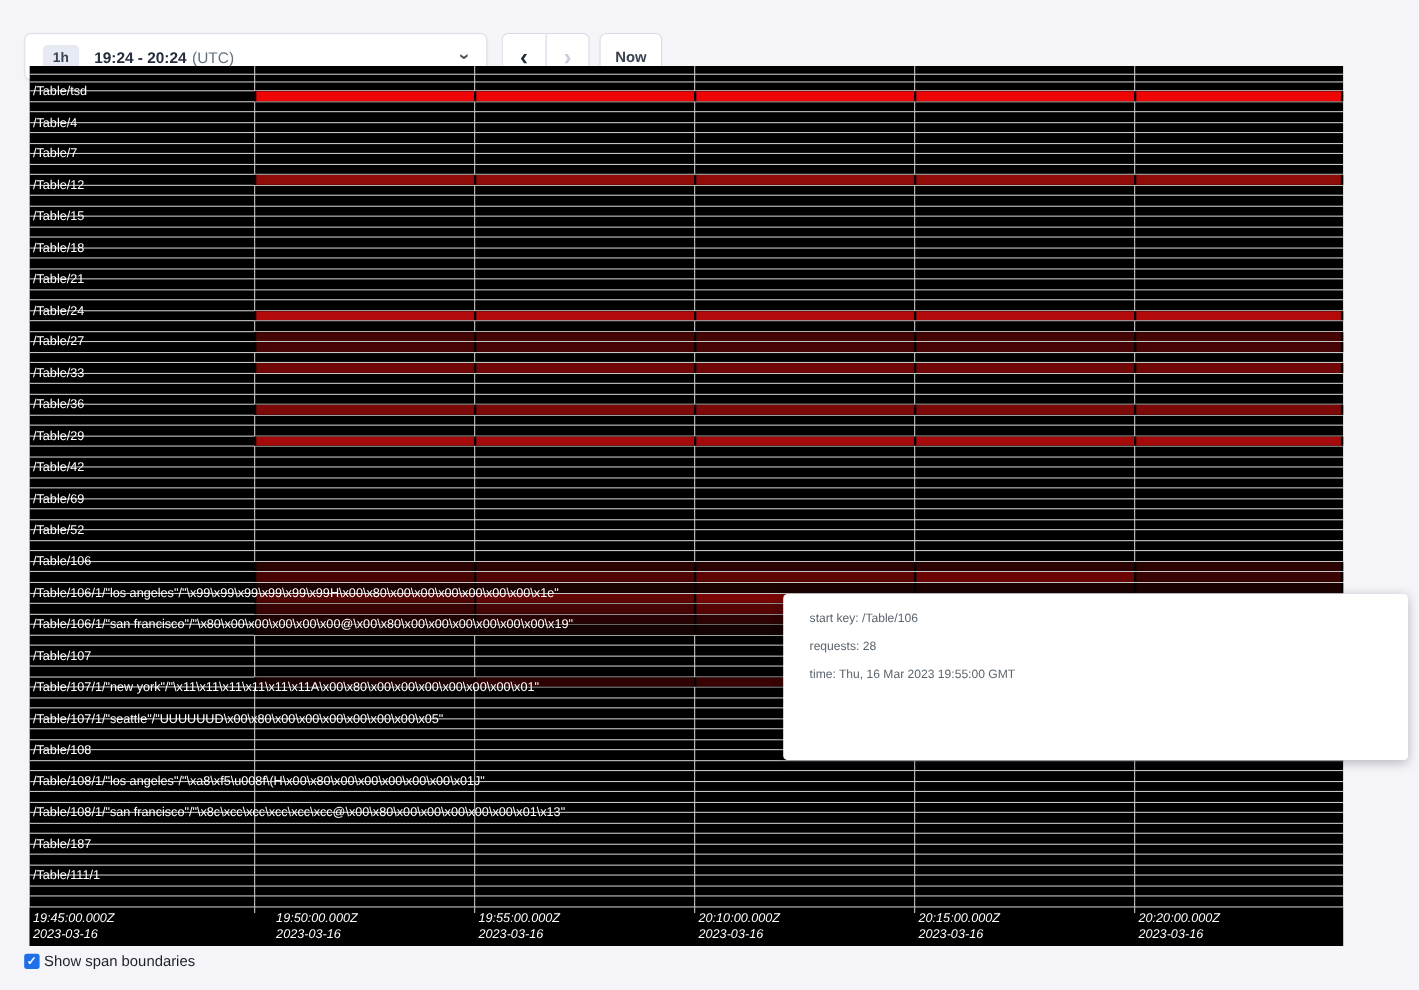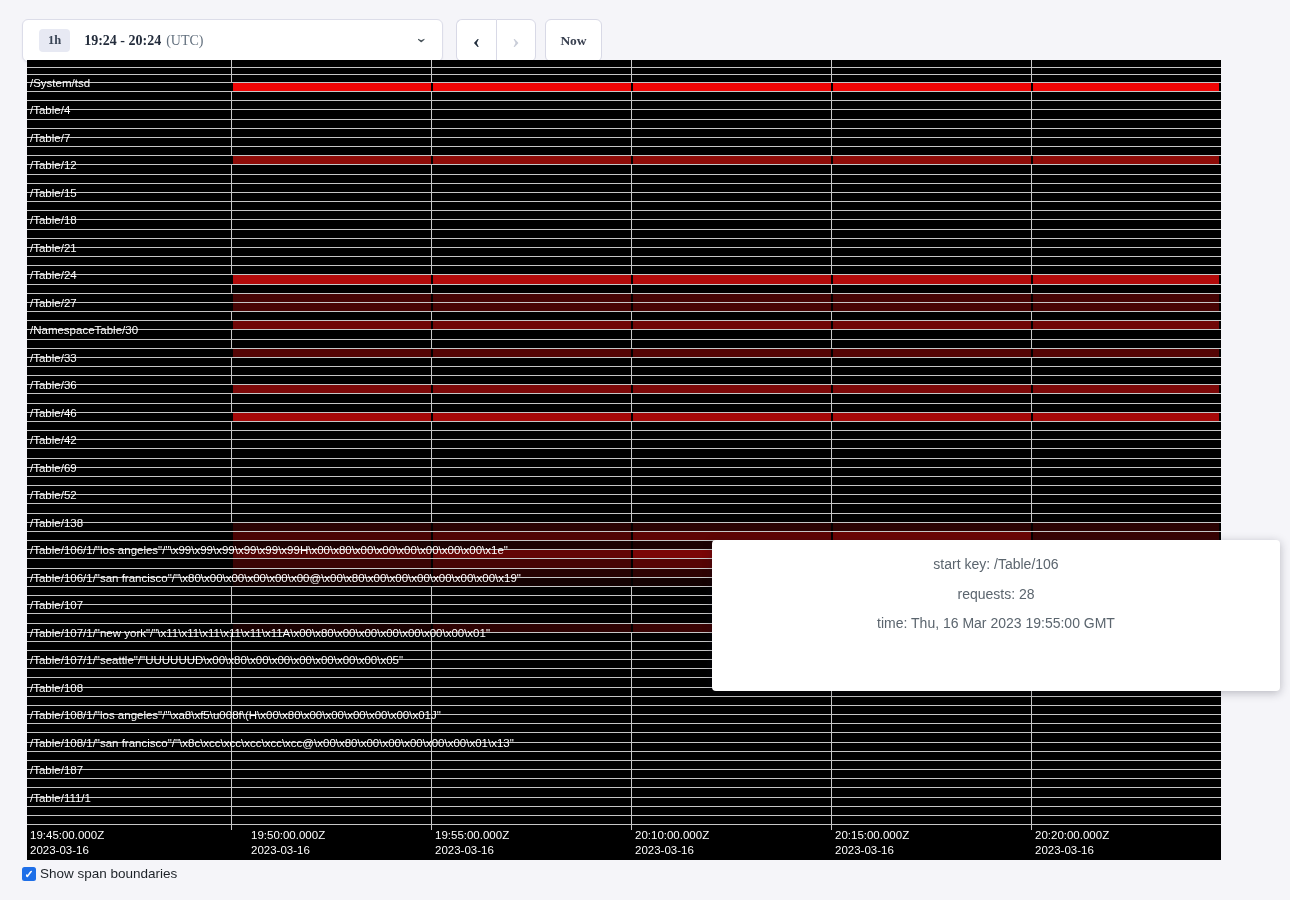--- a/index.html
+++ b/index.html
@@ -1,20 +1,20 @@
 <!DOCTYPE html>
 <html><head>
 <meta charset="utf-8">
 <style>
   * { margin:0; padding:0; box-sizing:border-box; }
   html,body { width:1290px; height:900px; }
   body { font-family:"Liberation Sans", sans-serif; background:#f5f5f9; position:relative; overflow:hidden; }
 
   
-  .toolbar { position:absolute; left:0; top:1px; width:1042px; height:60px;font-family:Liberation Serif, serif; }
+  .toolbar { position:absolute; left:0; top:12px; width:1042px; height:60px; }
   .range-select {
     position:absolute; left:22px; top:18px; width:421px; height:43px;
     background:#fff; border:1px solid #dcdde9; border-radius:6px;
     display:flex; align-items:center; padding:0 16px; cursor:pointer;
     box-shadow:0 1px 2px rgba(50,60,90,.05);
   }
   .range-badge {
     background:#e7e9f3; color:#394455; font-size:12.5px; font-weight:700;
     padding:4px 9px; border-radius:4px; margin-right:14px;
   }
@@ -55,30 +55,30 @@
   .band-seg { height:100%; border-left:2px solid #000; }
   .band-seg:last-child { border-right:2px solid #000; }
   .row-label {
     position:absolute; left:3px; top:-6px; z-index:3;
     color:#fff; font-size:11.5px; white-space:nowrap; line-height:12px;
   }
 
   
   .x-axis { position:absolute; left:0; top:765px; width:1194px; height:35px; background:#000; }
   .x-tick-mark { position:absolute; top:0; width:1px; height:5px; background:#c6c6c6; }
-  .x-tick { position:absolute; top:3px; color:#fff; font-size:11.5px; line-height:14.5px; white-space:nowrap; }
+  .x-tick { position:absolute; top:3px; color:#fff; font-size:11.5px; line-height:14.5px; white-space:nowrap;font-style:italic; }
 
   
   .tooltip {
     position:absolute; left:712px; top:540px; width:568px; min-height:151px;
     background:#fff; border-radius:4px; z-index:10;
     box-shadow:0 2px 10px rgba(20,20,40,.28);
     padding:16px 24px 10px 24px;
   }
-  .tooltip-line { font-size:14px; color:#5b656e; margin-bottom:13.5px; white-space:nowrap;text-align:center; }
+  .tooltip-line { font-size:11px; color:#5b656e; margin-bottom:13.5px; white-space:nowrap; }
 
   
   .footer { position:absolute; left:22px; top:866px; display:flex; align-items:center; }
   .checkbox {
     width:14px; height:14px; background:#1e6fe8; border-radius:2.5px;
     color:#fff; font-size:11px; font-weight:700; line-height:14px; text-align:center;
     display:inline-block; cursor:pointer;
   }
   .checkbox-label { font-size:13.5px; color:#1c2127; margin-left:4px; }
 </style>
@@ -122,21 +122,21 @@
           <div class="band-fill">
             <div class="band-seg" style="width: 200px; background: rgb(239, 5, 5);"></div>
             <div class="band-seg" style="width: 200px; background: rgb(239, 5, 5);"></div>
             <div class="band-seg" style="width: 200px; background: rgb(239, 5, 5);"></div>
             <div class="band-seg" style="width: 200px; background: rgb(239, 5, 5);"></div>
             <div class="band-seg" style="width: 190px; background: rgb(239, 5, 5);"></div>
           </div>
         </div>
         <div class="band-cell"></div>
         <div class="band-cell"></div>
-        <span class="row-label">/System/tsd</span>
+        <span class="row-label">/Table/tsd</span>
       </div>
       <div class="row">
         <div class="band-cell"></div>
         <div class="band-cell"></div>
         <div class="band-cell"></div>
         <span class="row-label">/Table/4</span>
       </div>
       <div class="row">
         <div class="band-cell"></div>
         <div class="band-cell"></div>
@@ -215,34 +215,20 @@
             <div class="band-seg" style="width: 200px; background: rgb(112, 6, 6);"></div>
             <div class="band-seg" style="width: 200px; background: rgb(112, 6, 6);"></div>
             <div class="band-seg" style="width: 190px; background: rgb(112, 6, 6);"></div>
           </div>
         </div>
         <span class="row-label">/Table/27</span>
       </div>
       <div class="row">
         <div class="band-cell"></div>
         <div class="band-cell"></div>
-        <div class="band-cell">
-          <div class="band-fill">
-            <div class="band-seg" style="width: 200px; background: rgb(84, 4, 4);"></div>
-            <div class="band-seg" style="width: 200px; background: rgb(84, 4, 4);"></div>
-            <div class="band-seg" style="width: 200px; background: rgb(84, 4, 4);"></div>
-            <div class="band-seg" style="width: 200px; background: rgb(84, 4, 4);"></div>
-            <div class="band-seg" style="width: 190px; background: rgb(84, 4, 4);"></div>
-          </div>
-        </div>
-        <span class="row-label">/NamespaceTable/30</span>
-      </div>
-      <div class="row">
-        <div class="band-cell"></div>
-        <div class="band-cell"></div>
         <div class="band-cell"></div>
         <span class="row-label">/Table/33</span>
       </div>
       <div class="row">
         <div class="band-cell">
           <div class="band-fill">
             <div class="band-seg" style="width: 200px; background: rgb(124, 8, 8);"></div>
             <div class="band-seg" style="width: 200px; background: rgb(124, 8, 8);"></div>
             <div class="band-seg" style="width: 200px; background: rgb(124, 8, 8);"></div>
             <div class="band-seg" style="width: 200px; background: rgb(124, 8, 8);"></div>
@@ -258,21 +244,21 @@
           <div class="band-fill">
             <div class="band-seg" style="width: 200px; background: rgb(165, 9, 9);"></div>
             <div class="band-seg" style="width: 200px; background: rgb(165, 9, 9);"></div>
             <div class="band-seg" style="width: 200px; background: rgb(165, 9, 9);"></div>
             <div class="band-seg" style="width: 200px; background: rgb(165, 9, 9);"></div>
             <div class="band-seg" style="width: 190px; background: rgb(165, 9, 9);"></div>
           </div>
         </div>
         <div class="band-cell"></div>
         <div class="band-cell"></div>
-        <span class="row-label">/Table/46</span>
+        <span class="row-label">/Table/29</span>
       </div>
       <div class="row">
         <div class="band-cell"></div>
         <div class="band-cell"></div>
         <div class="band-cell"></div>
         <span class="row-label">/Table/42</span>
       </div>
       <div class="row">
         <div class="band-cell"></div>
         <div class="band-cell"></div>
@@ -306,21 +292,21 @@
         </div>
         <div class="band-cell">
           <div class="band-fill">
             <div class="band-seg" style="width: 200px; background: rgb(28, 1, 1);"></div>
             <div class="band-seg" style="width: 200px; background: rgb(28, 1, 1);"></div>
             <div class="band-seg" style="width: 200px; background: rgb(28, 1, 1);"></div>
             <div class="band-seg" style="width: 200px; background: rgb(28, 1, 1);"></div>
             <div class="band-seg" style="width: 190px; background: rgb(28, 1, 1);"></div>
           </div>
         </div>
-        <span class="row-label">/Table/138</span>
+        <span class="row-label">/Table/106</span>
       </div>
       <div class="row">
         <div class="band-cell">
           <div class="band-fill">
             <div class="band-seg" style="width: 200px; background: rgb(80, 4, 4);"></div>
             <div class="band-seg" style="width: 200px; background: rgb(98, 5, 5);"></div>
             <div class="band-seg" style="width: 200px; background: rgb(122, 6, 6);"></div>
             <div class="band-seg" style="width: 200px; background: rgb(142, 7, 7);"></div>
             <div class="band-seg" style="width: 190px; background: rgb(160, 8, 8);"></div>
           </div>

